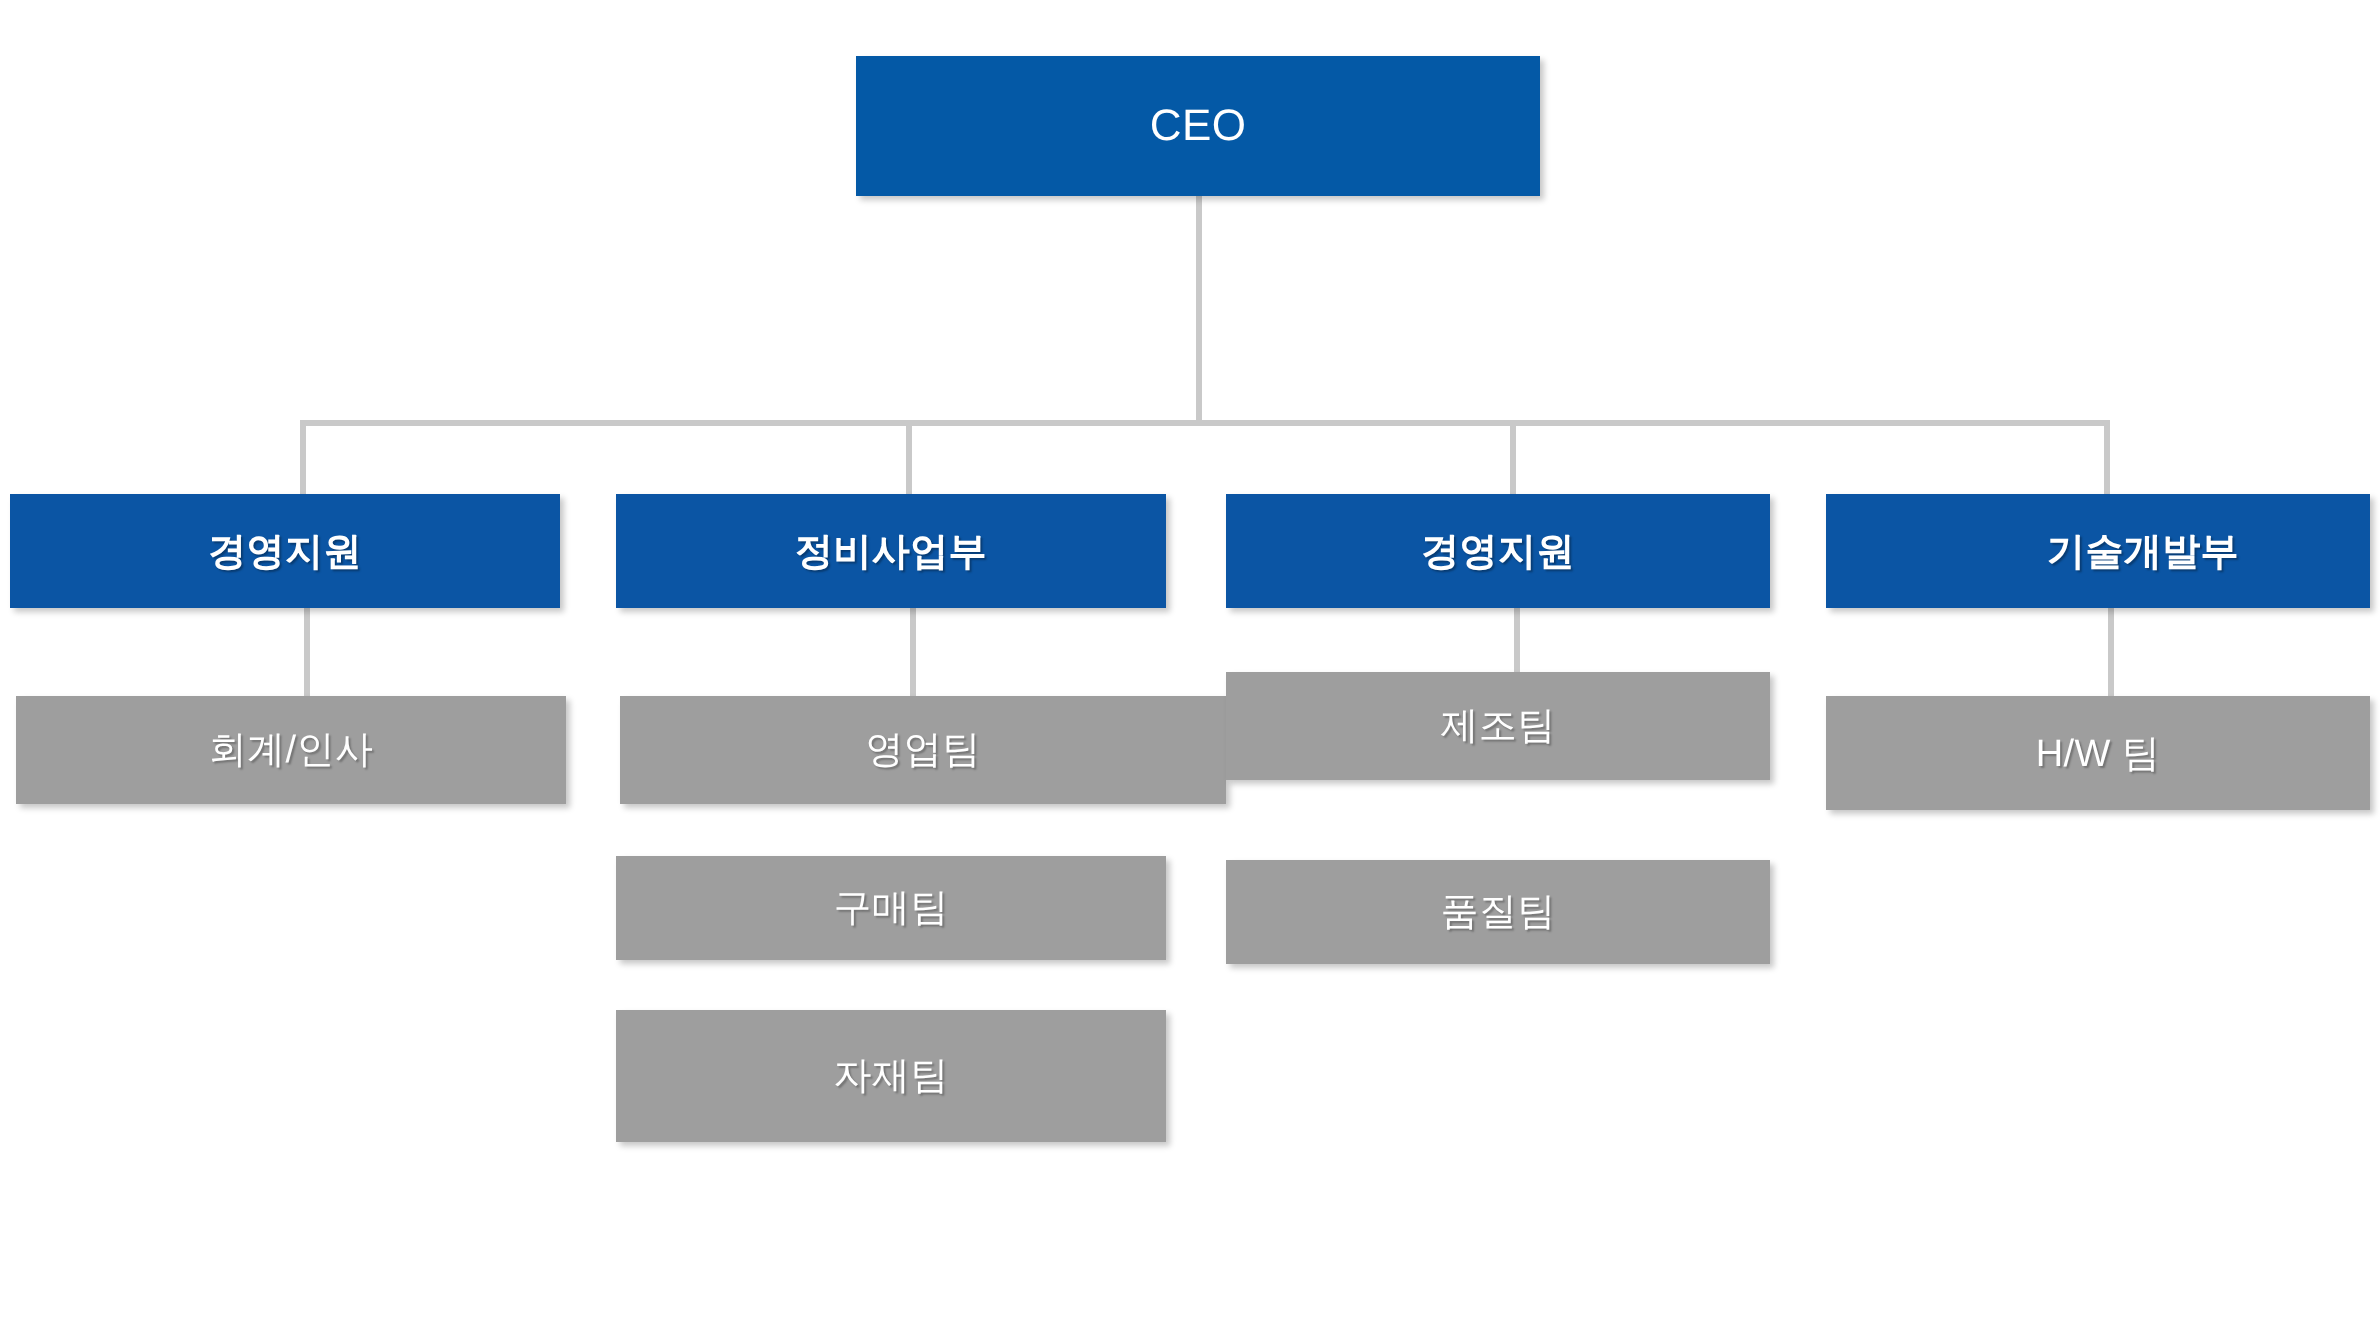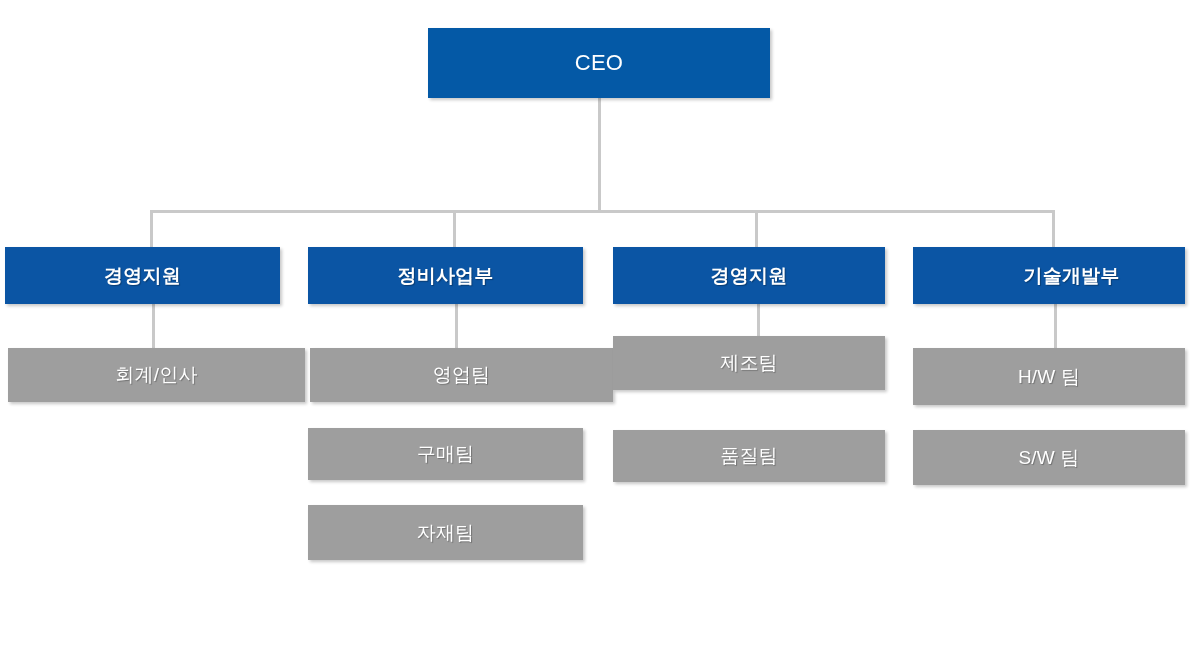--- a/index.html
+++ b/index.html
@@ -75,25 +75,24 @@
   <div class="conn v" style="left:757px; top:303px; height:46px;"></div>
   <div class="conn v" style="left:1054px; top:303px; height:46px;"></div>
 
   <div class="node node-ceo" style="left:428px; top:28px; width:342px; height:70px;">CEO</div>
 
   <div class="node node-dept" style="left:5px; top:247px; width:275px; height:57px;">경영지원</div>
   <div class="node node-dept" style="left:308px; top:247px; width:275px; height:57px;">정비사업부</div>
   <div class="node node-dept" style="left:613px; top:247px; width:272px; height:57px;">경영지원</div>
   <div class="node node-dept" style="left:913px; top:247px; width:272px; height:57px;padding-left:45px;">기술개발부</div>
 
-  <div class="node node-team" style="left:8px; top:348px; width:297px; height:54px;">회계/인사</div>
+  <div class="node node-team" style="left:8px; top:348px; width:275px; height:54px;">회계/인사</div>
 
   <div class="node node-team" style="left:310px; top:348px; width:303px; height:54px;">영업팀</div>
   <div class="node node-team" style="left:308px; top:428px; width:275px; height:52px;">구매팀</div>
-  <div class="node node-team" style="left:308px; top:505px; width:275px; height:55px;">자재팀</div>
+  <div class="node node-team" style="left:308px; top:505px; width:275px; height:66px;">자재팀</div>
 
   <div class="node node-team" style="left:613px; top:336px; width:272px; height:54px;">제조팀</div>
   <div class="node node-team" style="left:613px; top:430px; width:272px; height:52px;">품질팀</div>
 
   <div class="node node-team" style="left:913px; top:348px; width:272px; height:57px;">H/W 팀</div>
-  <div class="node node-team" style="left:913px; top:430px; width:272px; height:55px;">S/W 팀</div>
 
 </div>
 
 </body></html>

